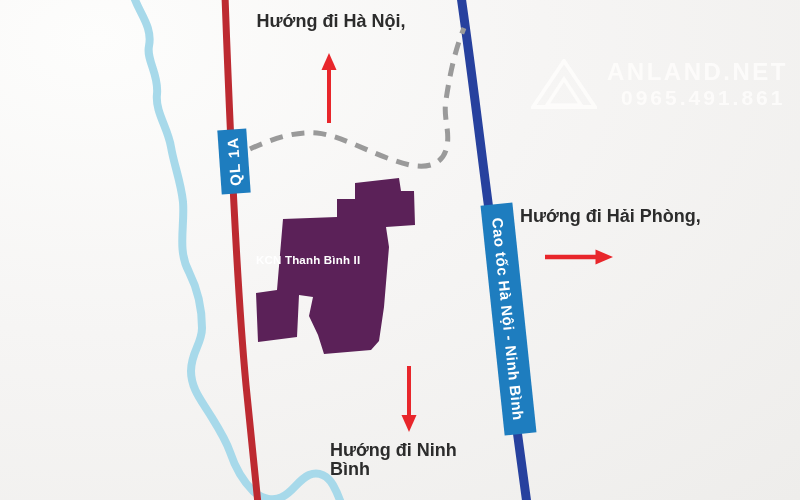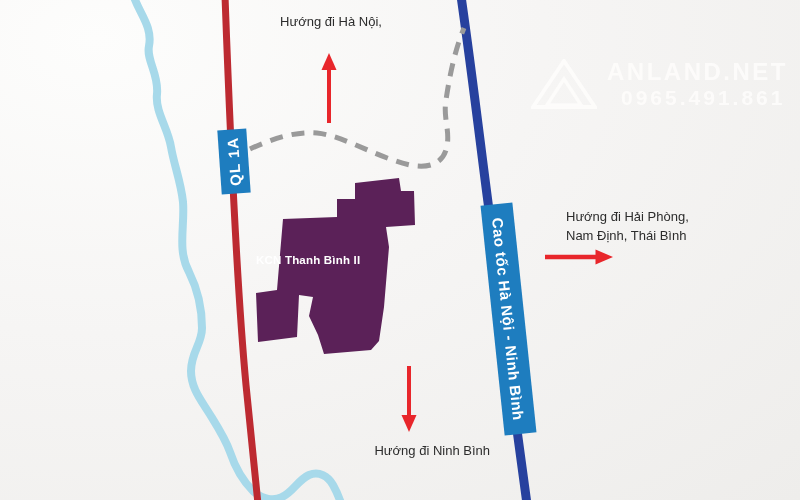--- a/index.html
+++ b/index.html
@@ -10,25 +10,25 @@
   }
   #stage svg.maplayer{position:absolute;left:0;top:0;}
   .roadlabel{
     position:absolute;display:flex;align-items:center;justify-content:center;
     background:#1e7dbf;color:#ffffff;font-weight:bold;
     box-shadow:0 0 0 0 transparent;white-space:nowrap;
   }
   .roadlabel.ql1a{left:202px;top:147px;width:64px;height:29px;font-size:15px;transform:rotate(-94deg);letter-spacing:1px;}
   .roadlabel.expressway{left:393px;top:303px;width:231px;height:32px;font-size:15px;transform:rotate(84deg);letter-spacing:.5px;}
   .dir-label{
-    position:absolute;color:#2c2c2c;font-size:13px;font-weight:400;line-height:19px;
+    position:absolute;color:#2c2c2c;font-size:18px;font-weight:700;line-height:19px;
   }
   .dir-label.north{left:250px;top:12px;width:162px;text-align:center;}
-  .dir-label.east{left:566px;top:207px;width:220px;text-align:left;}
-  .dir-label.south{left:330px;top:441px;width:160px;text-align:right;}
+  .dir-label.east{left:520px;top:207px;width:220px;text-align:left;}
+  .dir-label.south{left:330px;top:441px;width:160px;text-align:left;}
   .zone-label{
     position:absolute;left:256px;top:254px;width:141px;
     color:#ffffff;font-size:11.5px;font-weight:bold;letter-spacing:.2px;
   }
   #watermark{
     position:absolute;left:531px;top:58px;display:flex;align-items:center;gap:10px;
     color:rgba(253,252,251,0.92);pointer-events:none;
   }
   #watermark .wm-text{display:flex;flex-direction:column;}
   #watermark .wm-brand{font-size:24px;font-weight:bold;letter-spacing:2.5px;}
@@ -85,21 +85,20 @@
     <span>Cao tốc Hà Nội - Ninh Bình</span>
   </div>
 
   <div class="zone-label">KCN Thanh Bình II</div>
 
   <div class="dir-label north">
     <div>Hướng đi Hà Nội,</div>
   </div>
   <div class="dir-label east">
     <div>Hướng đi Hải Phòng,</div>
-    <div>Nam Định, Thái Bình</div>
   </div>
   <div class="dir-label south">
     <div>Hướng đi Ninh Bình</div>
   </div>
 
   <div id="watermark">
     <svg width="66" height="50" viewBox="0 0 66 50">
       <polygon points="33,2 64,48 2,48" fill="none" stroke="rgba(253,252,251,0.92)" stroke-width="4"></polygon>
       <polygon points="33,20 50,46 16,46" fill="none" stroke="rgba(253,252,251,0.92)" stroke-width="3.5"></polygon>
     </svg>

